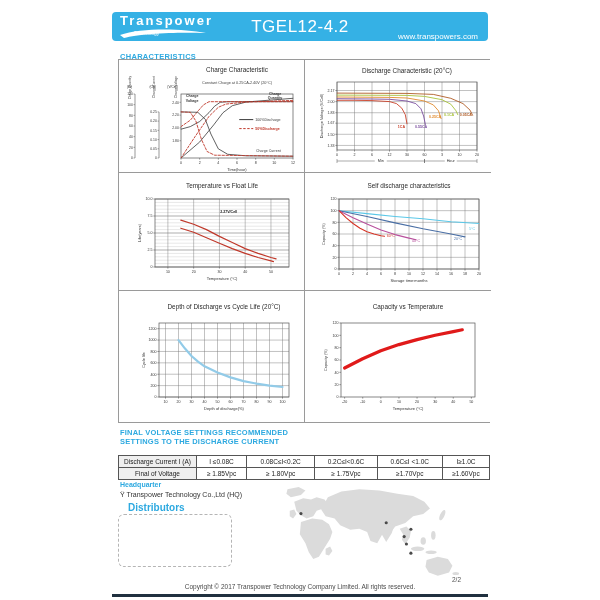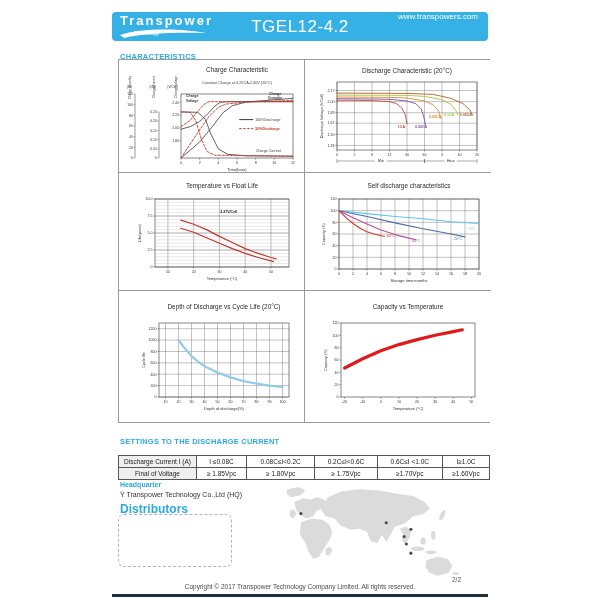--- a/index.html
+++ b/index.html
@@ -5,34 +5,34 @@
   html,body{margin:0;padding:0;background:#fff;}
   *{box-sizing:border-box;}
   body{font-family:"Liberation Sans",sans-serif;}
   .canvas{position:relative;width:600px;height:600px;background:#fff;overflow:hidden;}
   .topbar{position:absolute;left:112px;top:12px;width:376px;height:29px;background:#35b1e5;border-radius:4px;display:flex;align-items:center;}
   .logo{position:absolute;left:8px;top:2px;width:90px;color:#fff;}
   .logo-title{font-size:13px;font-weight:bold;letter-spacing:2px;line-height:13px;text-align:right;}
   .logo-swoosh{position:absolute;left:0;top:13px;width:86px;height:12px;}
   .logo-sub{position:absolute;left:14px;top:16px;font-size:5px;color:#fff;}
   .model{position:absolute;left:0;width:100%;text-align:center;color:#fff;font-size:17px;letter-spacing:0.5px;}
-  .website{position:absolute;right:10px;top:0;color:#fff;font-size:8px;}
+  .website{position:absolute;right:10px;top:20px;color:#fff;font-size:8px;}
   .section-title{position:absolute;left:120px;top:52px;color:#2da9e0;font-size:7.5px;font-weight:bold;letter-spacing:0.3px;}
   .charts-grid{position:absolute;left:118px;top:59px;width:372px;display:grid;grid-template-columns:186px 186px;grid-template-rows:113px 118px 131px;border:1px solid #9a9a9a;}
   .chart-cell{border-right:1px solid #9a9a9a;border-bottom:1px solid #9a9a9a;overflow:hidden;background:#fff;}
   .chart-cell:nth-child(2n){border-right:none;}
   .chart-cell:nth-child(5),.chart-cell:nth-child(6){border-bottom:none;}
   .chart-cell svg{display:block;}
   .fv-heading{position:absolute;left:120px;top:428px;color:#2da9e0;font-size:7.5px;font-weight:bold;line-height:9px;letter-spacing:0.2px;}
   .fv-table{position:absolute;left:118px;top:455px;width:372px;border-collapse:collapse;}
   .fv-table td{border:1px solid #555;font-size:6.5px;color:#222;text-align:center;padding:2px 0;height:9px;}
   .fv-table td.rowhead{background:#efefef;width:78px;}
   .hq-label{position:absolute;left:120px;top:481px;color:#2da9e0;font-size:7px;font-weight:bold;}
   .hq-line{position:absolute;left:120px;top:491px;color:#333;font-size:7px;}
-  .dist-label{position:absolute;left:120px;top:502px;color:#2da9e0;font-size:12px;font-weight:bold;text-align:center;}
+  .dist-label{position:absolute;left:128px;top:502px;color:#2da9e0;font-size:10px;font-weight:bold;text-align:center;}
   .dist-box{position:absolute;left:118px;top:514px;width:114px;height:53px;border:1px dashed #b5b5b5;border-radius:6px;}
   .world-map{position:absolute;left:262px;top:486px;width:226px;height:92px;}
   .copyright{position:absolute;left:112px;top:583px;width:376px;text-align:center;color:#4a4a4a;font-size:6.5px;}
   .page-num{position:absolute;left:452px;top:576px;color:#555;font-size:6.5px;}
   .bottom-bar{position:absolute;left:112px;top:594px;width:376px;height:3px;background:#20303f;}
 </style>
 </head>
 <body>
 
 <div class="canvas">
@@ -448,21 +448,21 @@
           <text x="22" y="69" font-size="3.8" fill="#333" text-anchor="middle" font-family="Liberation Sans, sans-serif" font-weight="normal" transform="rotate(-90 22 69)">Capacity (%)</text>
           <clipPath id="clip5">
             <rect x="35.5" y="30" width="135" height="76.5"></rect>
           </clipPath>
           <polyline points="39.6,77.0 57.7,67.8 75.8,59.8 93.9,53.6 112.1,48.6 130.2,44.3 148.3,40.6 157.3,38.8" fill="none" stroke="#e01a1a" stroke-width="3.2" stroke-linejoin="round" stroke-linecap="round" clip-path="url(#clip5)"></polyline>
         </svg>
       </div>
   </div>
 
   <div class="fv-heading">
-    <br>
+    <span>FINAL VOLTAGE SETTINGS RECOMMENDED</span><br>
     <span>SETTINGS TO THE DISCHARGE CURRENT</span>
   </div>
 
   <table class="fv-table">
     <tbody>
         <tr>
       <td class="rowhead">Discharge Current I  (A)</td>
       <td>I ≤0.08C</td>
       <td>0.08C≤I&lt;0.2C</td>
       <td>0.2C≤I&lt;0.6C</td>

